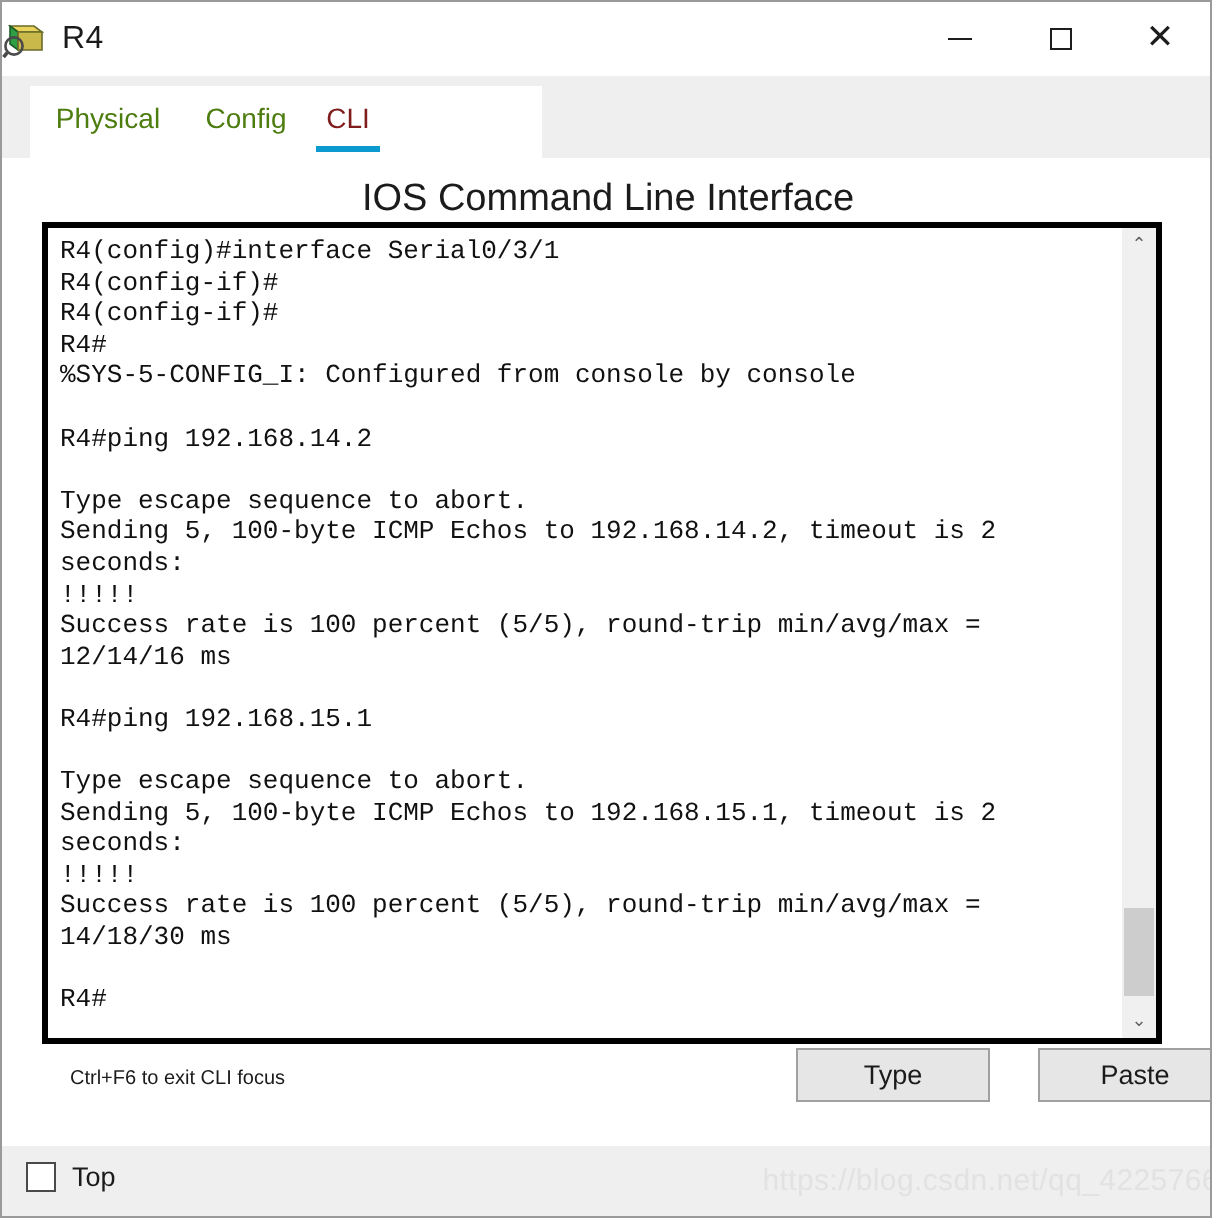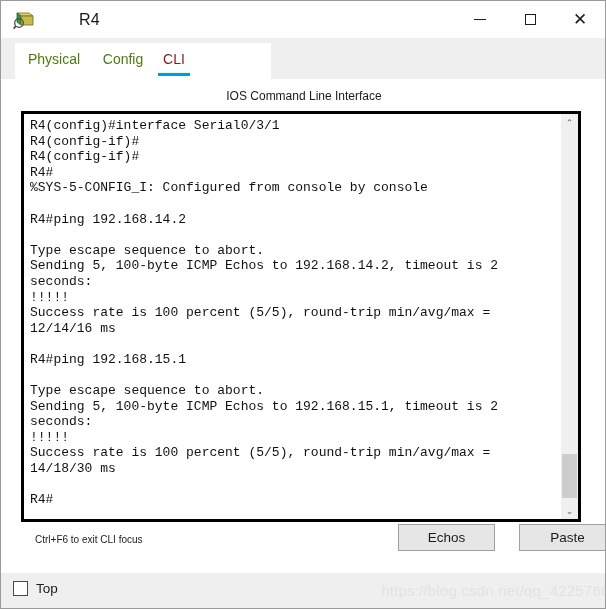--- a/index.html
+++ b/index.html
@@ -29,24 +29,23 @@
     left: 0; top: 0;
     width: 604px;
     height: 37px;
     background: #ffffff;
     display: flex;
     align-items: center;
   }
   .title-left {
     display: flex;
     align-items: center;
-    padding-left: 12px;
+    padding-left: 0;
     flex: 1;
     height: 100%;
-    gap: 36px;
   }
   .app-icon {
     width: 22px;
     height: 20px;
     position: relative;
     margin-right: 8px;
     flex: none;
   }
   .title-text {
     font-size: 16px;
@@ -131,21 +130,21 @@
     left: 14px; top: 78px;
     width: 578px;
     height: 494px;
     background: #ffffff;
   }
   .panel-title {
     position: absolute;
     left: 0; top: 10px;
     width: 578px;
     text-align: center;
-    font-size: 12px;
+    font-size: 19px;
     color: #1b1b1b;
   }
 
   
   .terminal-wrap {
     position: absolute;
     left: 6px;
     top: 32px;
     width: 560px;
     height: 411px;
@@ -347,21 +346,21 @@
       <div class="scrollbar">
         <div class="sb-arrow">⌃</div>
         <div class="sb-track">
           <div class="sb-thumb"></div>
         </div>
         <div class="sb-arrow">⌄</div>
       </div>
     </div>
 
     <div class="footer-hint">Ctrl+F6 to exit CLI focus</div>
-    <div class="btn btn-copy">Echos</div>
+    <div class="btn btn-copy">Type</div>
     <div class="btn btn-paste">Paste</div>
   </div>
 
   <div class="bottombar">
     <div class="checkrow">
       <span class="checkbox"></span>
       <span class="check-label">Top</span>
     </div>
     <div class="watermark">https://blog.csdn.net/qq_42257666</div>
   </div>

